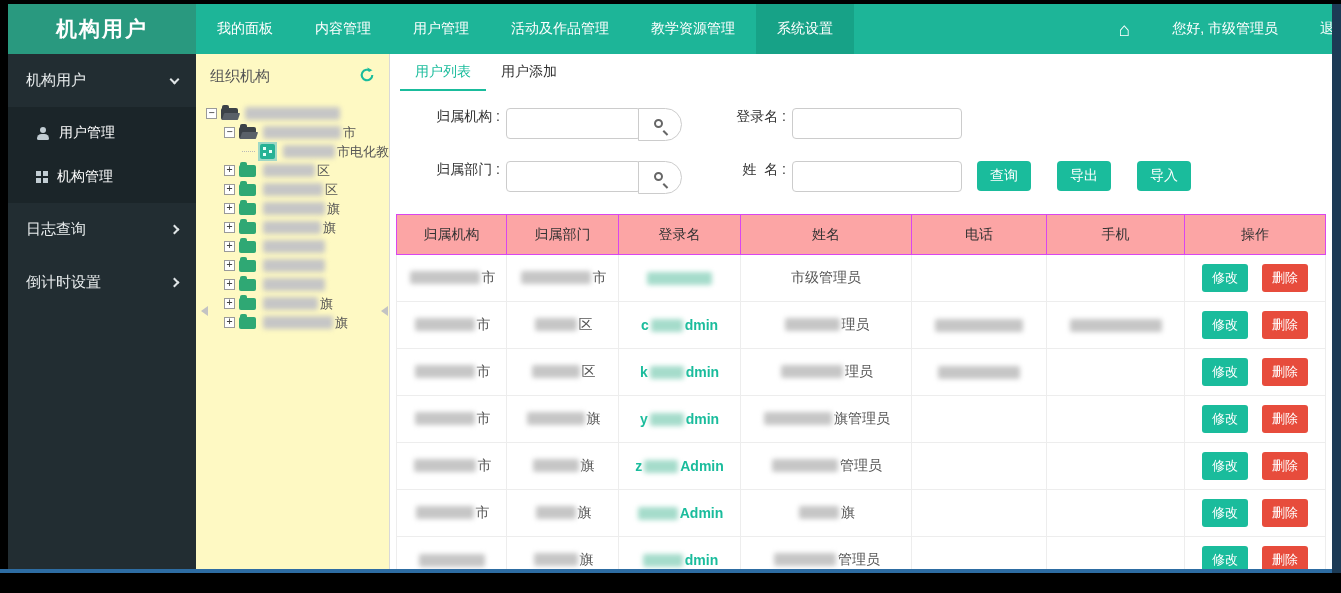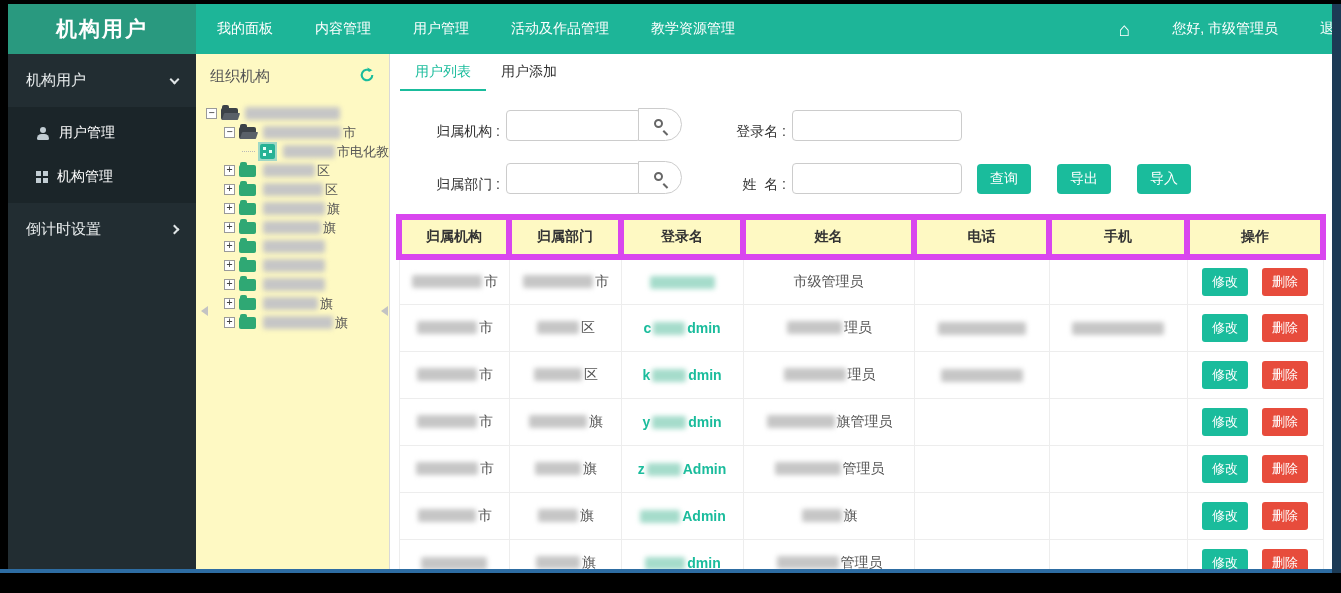--- a/index.html
+++ b/index.html
@@ -60,36 +60,36 @@
   .collapse-arrow.l { left:0; }
   .collapse-arrow.r { right:1px; }
 
   
   .main { flex:1; overflow:hidden; background:#fff; }
   .tabs { display:flex; padding-left:10px; height:37px; align-items:stretch; }
   .tab { padding:9px 15px 7px; font-size:14px; color:#333; cursor:pointer; }
   .tab.active { color:#1abc9c; border-bottom:2px solid #1abc9c; }
 
   .filters { padding:17px 0 0 28px; font-size:14px; color:#333; }
-  .frow { display:flex; align-items:flex-end; margin-bottom:20px; }
+  .frow { display:flex; align-items:flex-start; margin-bottom:20px; }
   .flabel { width:82px; text-align:right; margin-right:6px; white-space:pre; }
   .fin { width:135px; height:31px; border:1px solid #ccc; border-radius:4px; padding:0 8px; font-size:13px; outline:none; }
   .addon { width:44px; height:33px; border:1px solid #ccc; border-radius:0 17px 17px 0; margin-left:-3px;
            display:flex; align-items:center; justify-content:center; background:#fff; cursor:pointer; }
   .mag { width:9px; height:9px; border:2px solid #666; border-radius:50%; position:relative; display:inline-block; margin:-3px 3px 0 0; }
   .mag::after { content:""; position:absolute; left:8px; top:9px; width:6px; height:2px; background:#666;
                 transform:rotate(45deg); transform-origin:0 0; }
   .flabel2 { width:72px; text-align:right; margin:0 6px 0 32px; white-space:pre; }
   .fin2 { width:170px; height:31px; border:1px solid #ccc; border-radius:4px; padding:0 8px; font-size:13px; outline:none; }
   .fbtns { display:flex; gap:26px; margin-left:15px; }
   .btn { background:#1abc9c; color:#fff; border:none; border-radius:4px; padding:6px 13px; font-size:14px; cursor:pointer; }
 
   .table-wrap { margin:7px 6px 0 6px; }
   table { border-collapse:collapse; width:100%; font-size:14px; color:#555; table-layout:fixed; }
-  th { font-weight:700; color:#333; height:40px; border:6px solid #d946ef; background:#fef9c3; }
+  th { font-weight:400; color:#333; height:40px; border:1px solid #d946ef; background:#fca5a5; }
   td { height:47px; border:1px solid #ededed; text-align:center; padding:0 4px; overflow:hidden; white-space:nowrap; }
   .login-text { color:#1abc9c;font-weight:bold; }
   .act-btn { border-radius:3px; padding:5px 10px; color:#fff; font-size:13px; border:none; margin:0 7px; cursor:pointer;text-align:right; }
   .act-btn.mod { background:#1abc9c; }
   .act-btn.del { background:#e74c3c; }
 
   .blur { display:inline-block; height:13px; background:#c6c6c6; border-radius:2px; filter:blur(2.5px);
           vertical-align:-2px; margin:0 2px; }
   .blur.teal { background:#a5dccb; }
 </style>
@@ -100,20 +100,21 @@
   <div class="screen">
 
     <header class="topbar">
       <div class="logo">机构用户</div>
       <nav class="nav" id="nav">
           <div class="nav-item">我的面板</div>
           <div class="nav-item">内容管理</div>
           <div class="nav-item">用户管理</div>
           <div class="nav-item">活动及作品管理</div>
           <div class="nav-item">教学资源管理</div>
+          <div class="nav-item active">系统设置</div>
         </nav>
       <div class="topbar-right">
         <span class="home-glyph">⌂</span>
         <span>您好, 市级管理员</span>
         <span>退出</span>
       </div>
     </header>
 
     <div class="body-row">
 
@@ -124,20 +125,24 @@
           </div>
           <div class="side-sub">
             <div class="side-sub-item">
               <span class="icon-user"></span>
               <span>用户管理</span>
             </div>
             <div class="side-sub-item">
               <span class="icon-grid"></span>
               <span>机构管理</span>
             </div>
+          </div>
+          <div class="side-group">
+            <span>日志查询</span>
+            <span class="chev right"></span>
           </div>
           <div class="side-group">
             <span>倒计时设置</span>
             <span class="chev right"></span>
           </div>
         </aside>
 
       <section class="tree-panel">
         <div class="tree-head">
           <span>组织机构</span>

